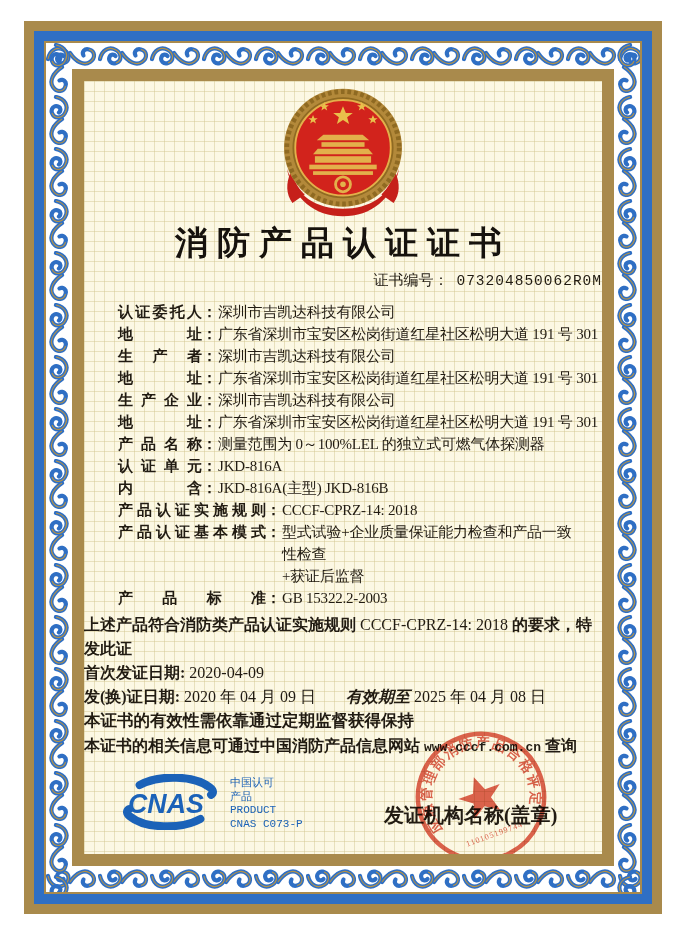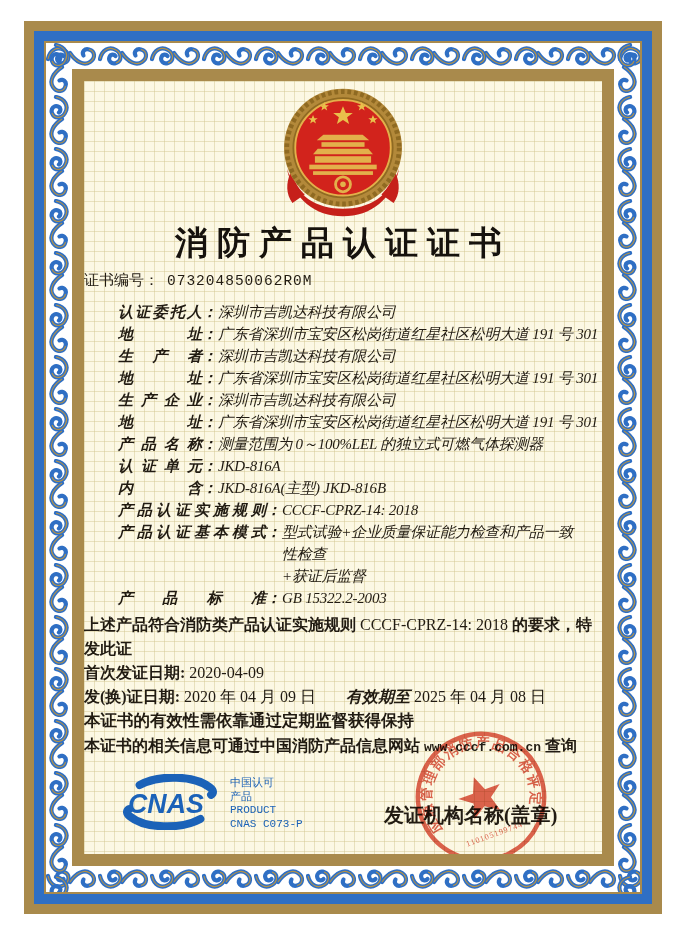--- a/index.html
+++ b/index.html
@@ -19,25 +19,25 @@
   .gold-thin2{position:relative;height:100%;background:#a98a4c;padding:12px;box-sizing:border-box;}
   .interior{height:100%;box-sizing:border-box;position:relative;overflow:hidden;
             background-color:#fcf8e4;
             background-image:linear-gradient(rgba(209,196,140,.45) 1px,transparent 1px),
                              linear-gradient(90deg,rgba(209,196,140,.45) 1px,transparent 1px);
             background-size:10px 10px;}
   
   .emblem{display:block;margin:5px auto 0;}
   .title{margin:6px 0 0;text-align:center;font-size:33px;font-weight:bold;
          letter-spacing:9px;color:#16120d;line-height:38px;}
-  .certno{margin-top:8px;text-align:left;font-size:15px;line-height:20px;}
+  .certno{margin-top:8px;text-align:right;font-size:15px;line-height:20px;}
   .certno .num{font-family:"Liberation Mono","DejaVu Sans Mono",monospace;
                font-size:14.5px;letter-spacing:1px;margin-left:8px;}
   
-  .fields{margin:10px 16px 0 34px;font-size:15px;font-style:italic;}
+  .fields{margin:10px 16px 0 34px;font-size:15px;}
   .row{display:flex;line-height:22px;}
   .lbl{font-weight:bold;width:84px;flex:none;text-align:justify;text-align-last:justify;}
   .row.wide .lbl{width:148px;}
   .colon{font-weight:bold;flex:none;width:16px;}
   .val{flex:1;white-space:nowrap;letter-spacing:-.2px;}
   .row.wrap .val{white-space:pre-line;}
   
   .st{font-weight:bold;font-size:16px;line-height:24px;}
   .st .reg{font-weight:normal;}
   .st .mono{font-family:"Liberation Mono","DejaVu Sans Mono",monospace;font-size:13px;}

